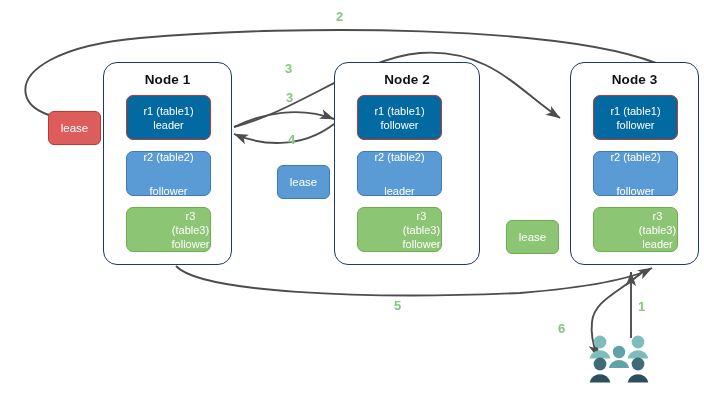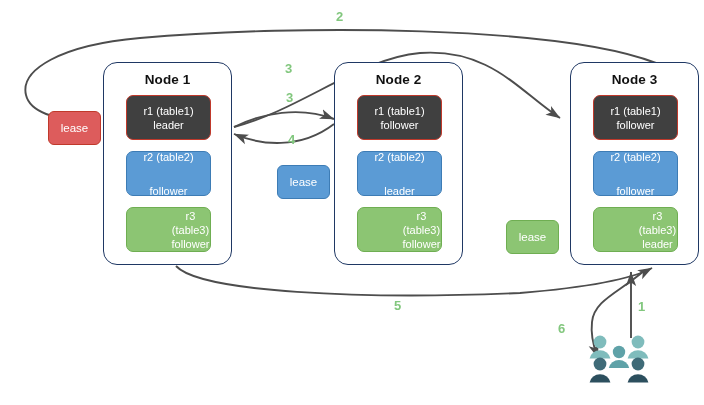--- a/index.html
+++ b/index.html
@@ -37,21 +37,21 @@
     display:flex;
     flex-direction:column;
     align-items:center;
     justify-content:center;
     color:#ffffff;
     font-size:11px;
     line-height:14px;
     text-align:center;
   }
   .replica .rl{display:block;}
-  .rep-red{background:#404040;border:1.4px solid #c0392b;}
+  .rep-red{background:#0369a1;border:1.4px solid #c0392b;}
   .rep-blue{background:#5b9bd5;border:1.4px solid #3d7cb5;}
   .rep-green{background:#8cc573;border:1.4px solid #6fae52;}
   .r-row1{top:32px;}
   .r-row2{top:88px;gap:20px;}
   .r-row3{top:144px;padding-left:44px;}
 
   .lease{
     position:absolute;
     border-radius:6px;
     box-sizing:border-box;
@@ -114,21 +114,21 @@
     <div class="replica rep-blue r-row2">
       <span class="rl">r2 (table2)</span>
       <span class="rl">follower</span>
     </div>
     <div class="replica rep-green r-row3">
       <span class="rl">r3 (table3)</span>
       <span class="rl">follower</span>
     </div>
   </div>
 
-  <div class="node" style="left:334px;top:62px;width:129px;height:203px;">
+  <div class="node" style="left:334px;top:62px;width:146px;height:203px;">
     <div class="node-title">Node 2</div>
     <div class="replica rep-red r-row1">
       <span class="rl">r1 (table1)</span>
       <span class="rl">follower</span>
     </div>
     <div class="replica rep-blue r-row2">
       <span class="rl">r2 (table2)</span>
       <span class="rl">leader</span>
     </div>
     <div class="replica rep-green r-row3">

